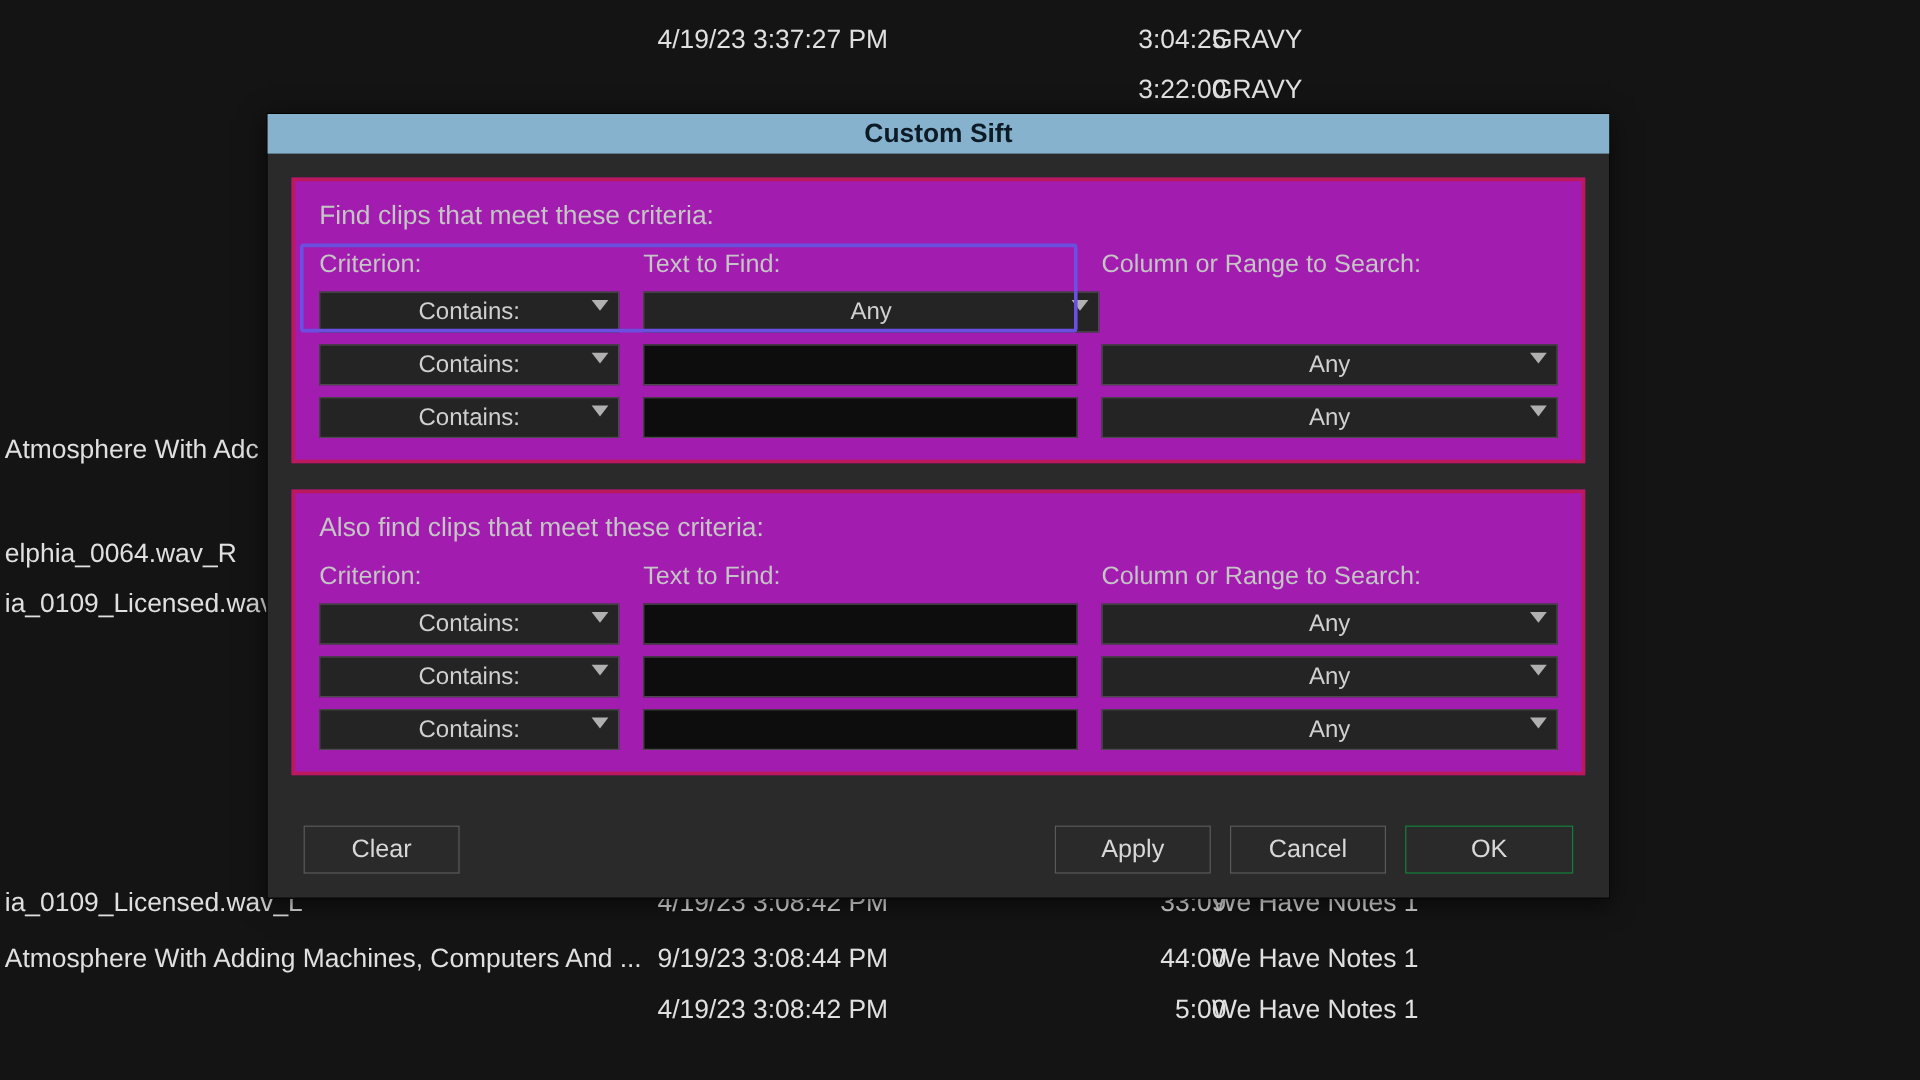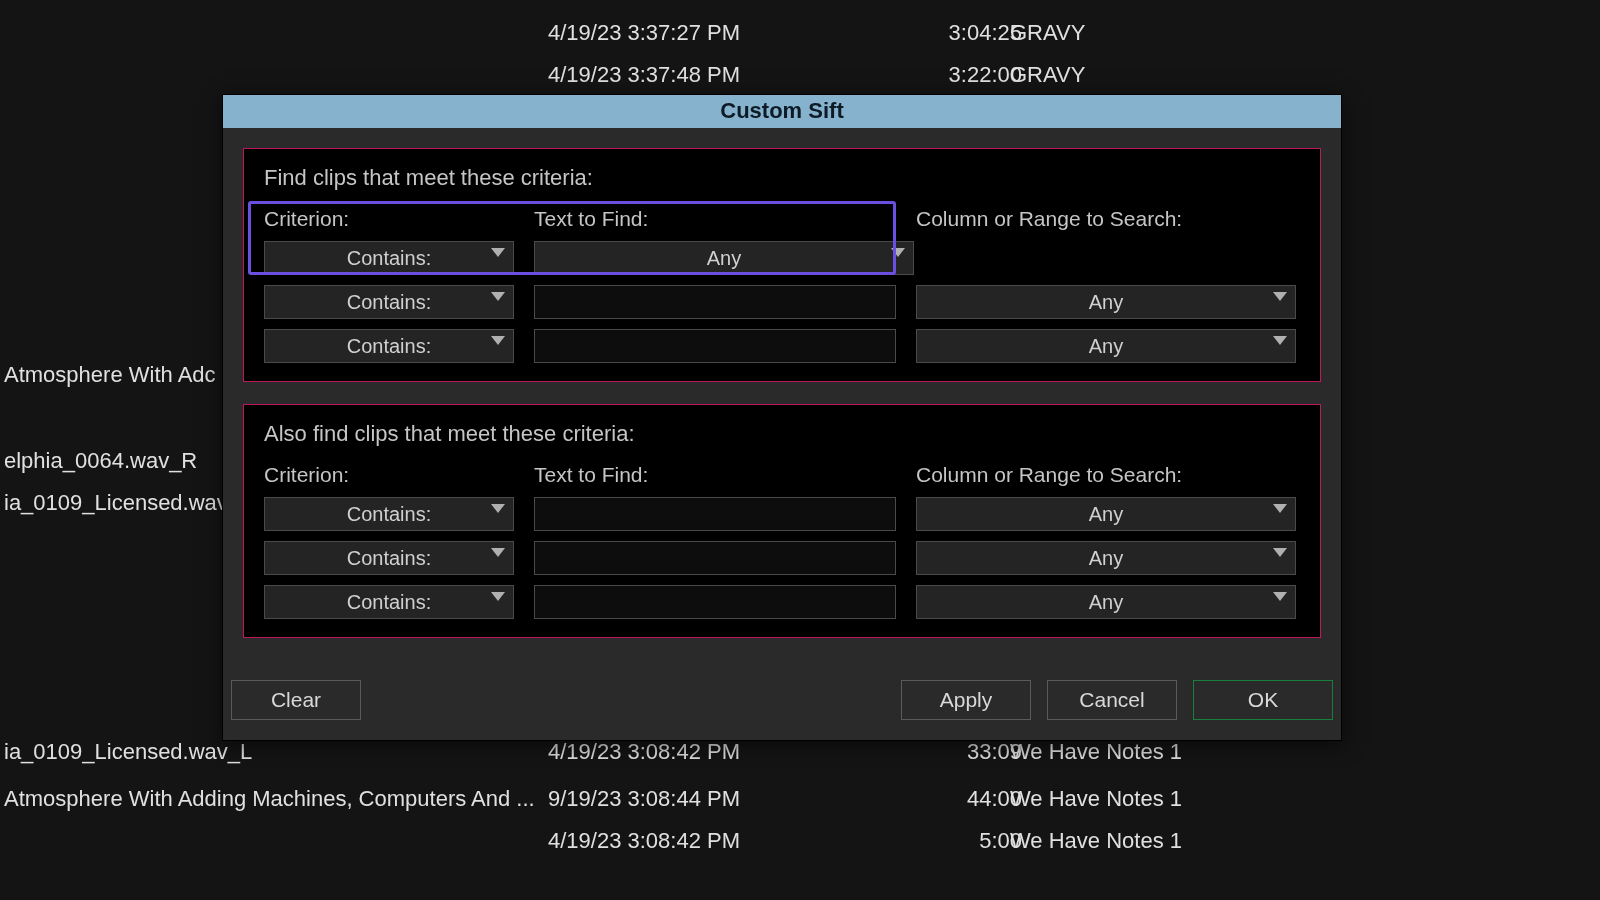--- a/index.html
+++ b/index.html
@@ -48,22 +48,22 @@
     color: #0c1b25;
     font-weight: 600;
     text-align: center;
     font-size: 22px;
     padding: 3px 0 4px 0;
   }
   .dialog-body {
     padding: 20px;
   }
   .group {
-    border: 1px solid #be185d;
-    background: #000000;
+    border: 3px solid #be185d;
+    background: #a21caf;
     padding: 16px 20px 18px 20px;
     margin-bottom: 22px;
   }
   .group-label {
     color: #c5c5c5;
     font-size: 22px;
     margin-bottom: 16px;
   }
   .headers {
     display: flex;
@@ -135,21 +135,21 @@
   .highlight-box {
     position: absolute;
     border: 3px solid #6a4fe0;
     border-radius: 3px;
     pointer-events: none;
   }
   .buttons {
     display: flex;
     justify-content: space-between;
     padding: 0 0 20px 0;
-    margin: 0 8px;
+    margin: 0 30px;
   }
   .buttons-left { display:flex; gap:16px;}
   .buttons-right { display:flex; gap:16px;}
   .btn {
     min-width: 130px;
     height: 40px;
     background: #2a2a2a;
     border: 1px solid #5a5a5a;
     color: #d8d8d8;
     font-size: 21px;
@@ -174,21 +174,20 @@
 <div class="bg-rows">
 
 <div class="bg-row" style="top: 12px;">
       <div class="bg-cell-name"></div>
       <div class="bg-cell-time">4/19/23 3:37:27 PM</div>
       <div class="bg-cell-dur">3:04:25</div>
       <div class="bg-cell-bin">GRAVY</div>
     </div>
     <div class="bg-row" style="top: 54px;">
       <div class="bg-cell-name"></div>
-      <div class="bg-cell-time">4/19/23 3:37:48 PM</div>
       <div class="bg-cell-dur">3:22:00</div>
       <div class="bg-cell-bin">GRAVY</div>
     </div>
     <div class="bg-row" style="top: 354px;">
       <div class="bg-cell-name">Atmosphere With Adc</div>
       <div class="bg-cell-time"></div>
       <div class="bg-cell-dur"></div>
       <div class="bg-cell-bin"></div>
     </div>
     <div class="bg-row" style="top: 440px;">

